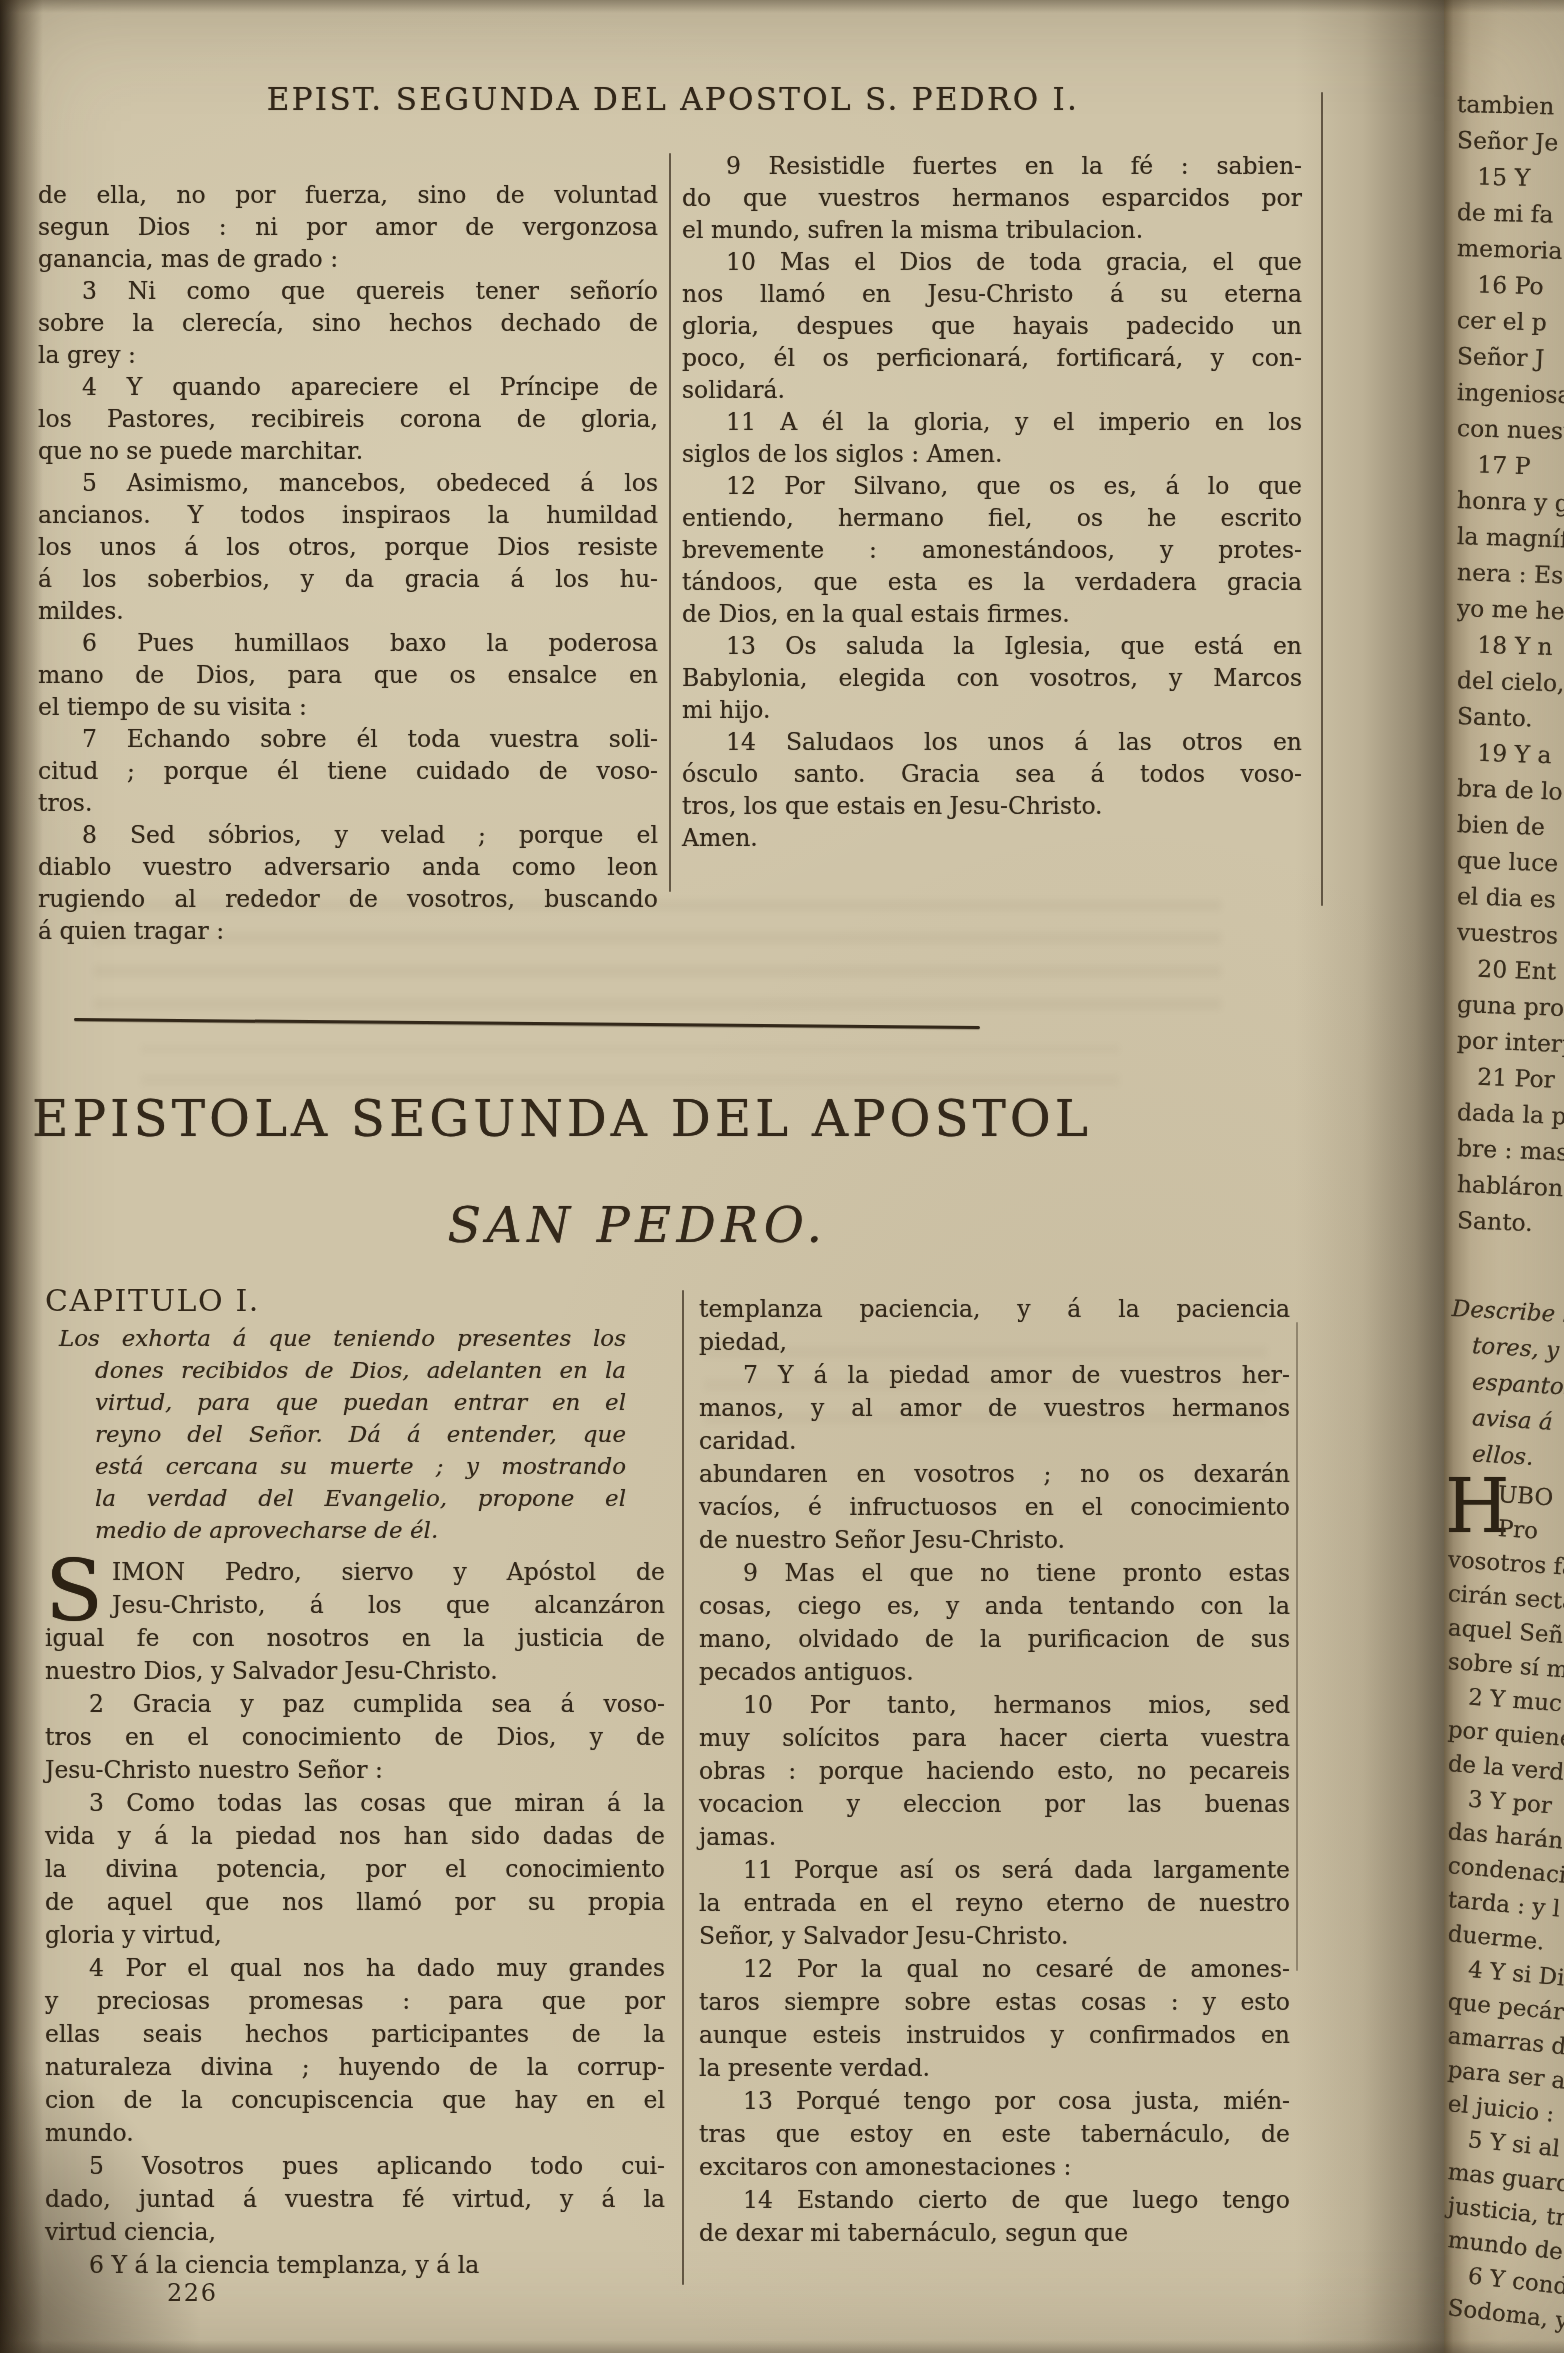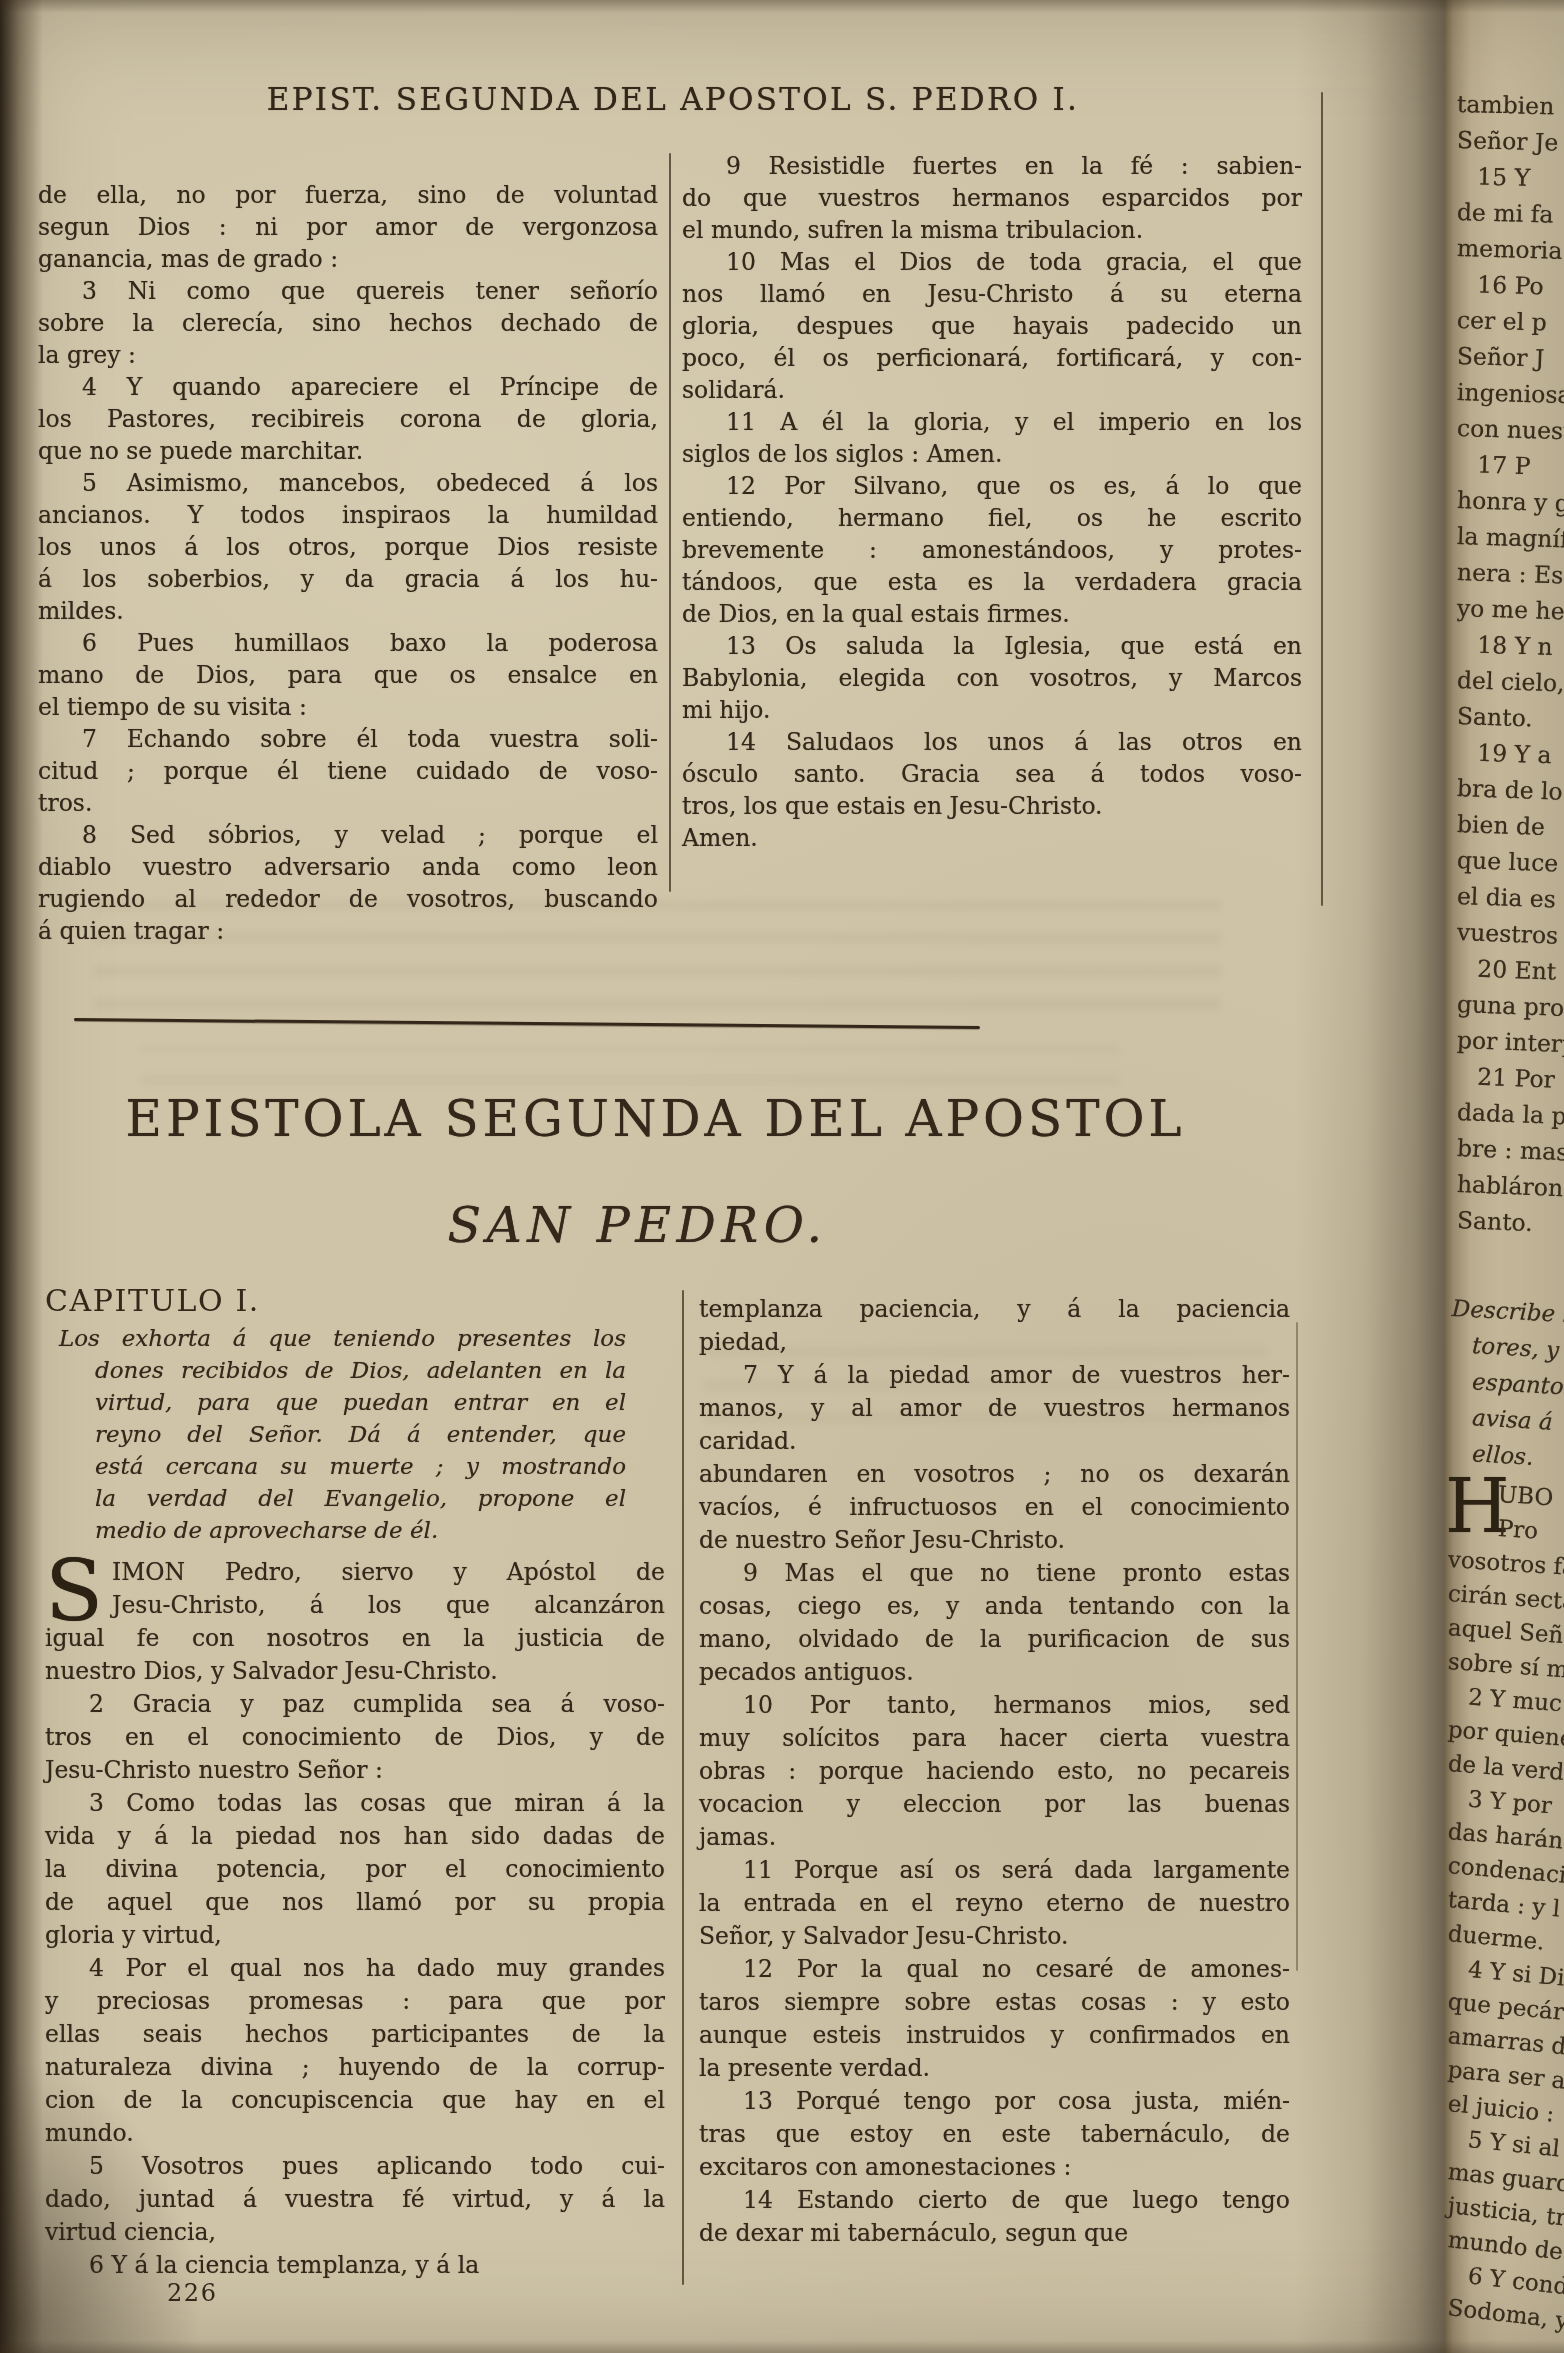--- a/index.html
+++ b/index.html
@@ -22,21 +22,21 @@
   #colTL{left:38px;top:150px;width:620px;line-height:32px;margin-top:29px;}
   #colTR{left:682px;top:150px;width:620px;line-height:32px;}
   #colCL{left:45px;top:1556px;width:620px;line-height:33px;}
   #colCR{left:699px;top:1293px;width:591px;line-height:33px;}
   #summary{left:59px;top:1322px;width:567px;line-height:32px;
     font-style:italic;font-size:23px;}
   #summary .tl.ind{padding-left:36px;}
   
   #runHeader{left:43px;top:81px;width:1260px;text-align:center;
     font-size:31px;letter-spacing:2.3px;text-shadow:0 0 0.8px rgba(51,40,26,.7);}
-  #title1{left:61px;top:1090px;width:1189px;text-align:center;
+  #title1{left:32px;top:1090px;width:1189px;text-align:left;
     font-size:50px;letter-spacing:3.9px;text-shadow:0 0 0.8px rgba(40,30,18,.8);}
   #title2{left:43px;top:1197px;width:1189px;text-align:center;
     font-size:49px;letter-spacing:5.5px;text-shadow:0 0 0.8px rgba(40,30,18,.8);font-style:italic;}
   #capHeading{left:45px;top:1283px;width:620px;text-align:left;
     font-size:30px;letter-spacing:1.6px;}
   #pageNum{left:167px;top:2279px;font-size:24px;letter-spacing:1.6px;}
   
   .dropcap{position:absolute;left:0;top:-7.8px;font-size:85px;line-height:1;
     color:#2c2214;text-shadow:0 0 0.8px rgba(40,30,18,.9);}
   #adjBody .dropcap{font-size:74px;left:-3.1px;top:-4.7px;}

